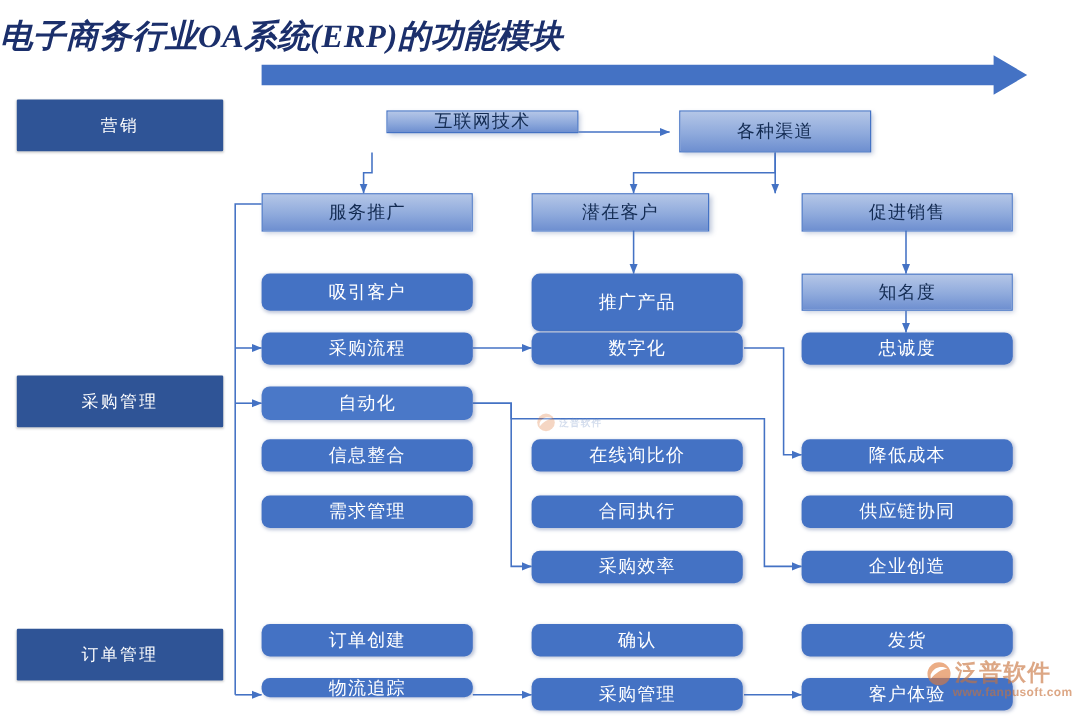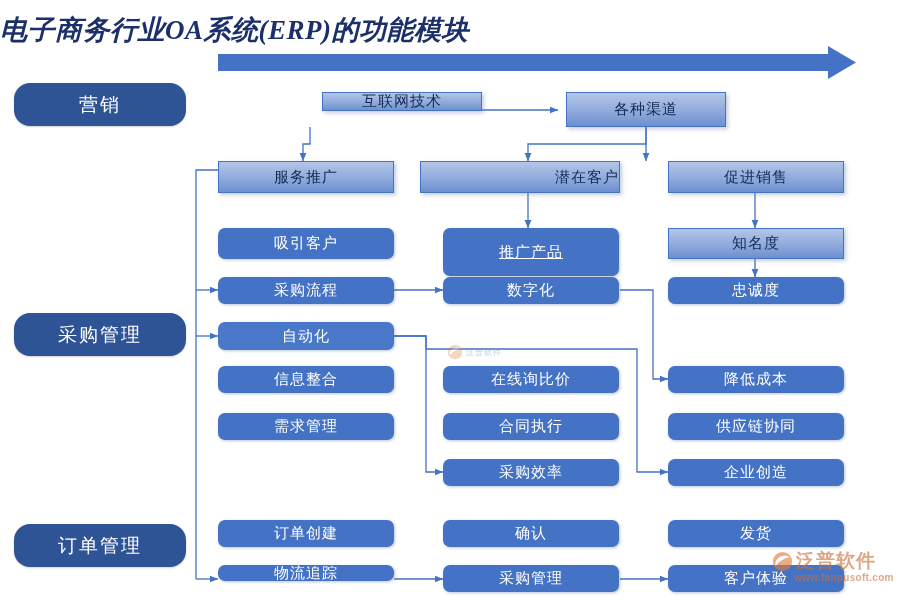--- a/index.html
+++ b/index.html
@@ -22,22 +22,22 @@
   #wires{position:absolute;left:0;top:0;width:900px;height:600px;}
 
   
   .node{
     position:absolute;display:flex;align-items:center;justify-content:center;
     box-sizing:border-box;white-space:nowrap;
   }
 
   
   .n-side{
-    background:#2f5496;border-radius:16px;color:#ffffff;
-    font-size:19px;letter-spacing:2px;
+    background:#2f5496;border-radius:1px;color:#ffffff;
+    font-size:14px;letter-spacing:2px;
     box-shadow:0 1px 2px rgba(0,0,0,.18);
   }
 
   
   .n-grad{
     background:linear-gradient(180deg,#b4c6e7 0%,#8faadc 55%,#6e8fd0 100%);
     border:1px solid #4472c4;color:#132b52;font-size:15px;letter-spacing:1px;
     box-shadow:2px 2px 4px rgba(120,140,180,.45);
   }
 
@@ -131,31 +131,31 @@
   <div class="node n-grad" style="left:322px;top:92px;width:160px;height:19px;">
     <span>互联网技术</span>
   </div>
   <div class="node n-grad" style="left:566px;top:92px;width:160px;height:35px;">
     <span>各种渠道</span>
   </div>
 
   <div class="node n-grad" style="left:218px;top:161px;width:176px;height:32px;">
     <span>服务推广</span>
   </div>
-  <div class="node n-grad" style="left:420px;top:161px;width:200px;height:32px;justify-content:flex-end;">
+  <div class="node n-grad" style="left:443px;top:161px;width:148px;height:32px;">
     <span>潜在客户</span>
   </div>
   <div class="node n-grad" style="left:668px;top:161px;width:176px;height:32px;">
     <span>促进销售</span>
   </div>
 
   <div class="node n-blue" style="left:218px;top:228px;width:176px;height:31px;">
     <span>吸引客户</span>
   </div>
-  <div class="node n-blue" style="left:443px;top:228px;width:176px;height:48px;text-decoration:underline;">
+  <div class="node n-blue" style="left:443px;top:228px;width:176px;height:48px;">
     <span>推广产品</span>
   </div>
   <div class="node n-grad" style="left:668px;top:228px;width:176px;height:31px;text-align:center;">
     <span>知名度</span>
   </div>
 
   <div class="node n-blue" style="left:218px;top:277px;width:176px;height:27px;">
     <span>采购流程</span>
   </div>
   <div class="node n-blue" style="left:443px;top:277px;width:176px;height:27px;">

